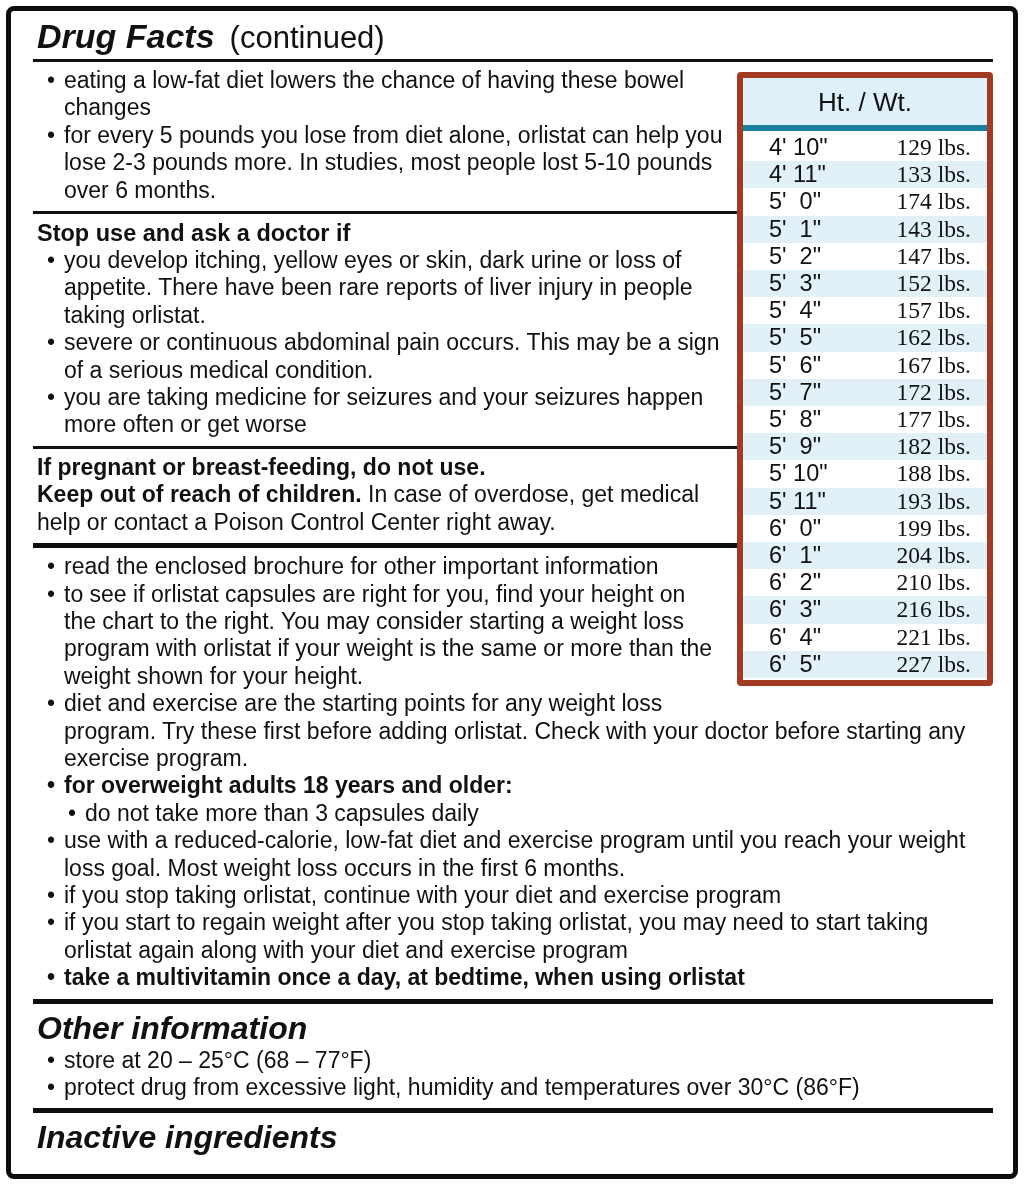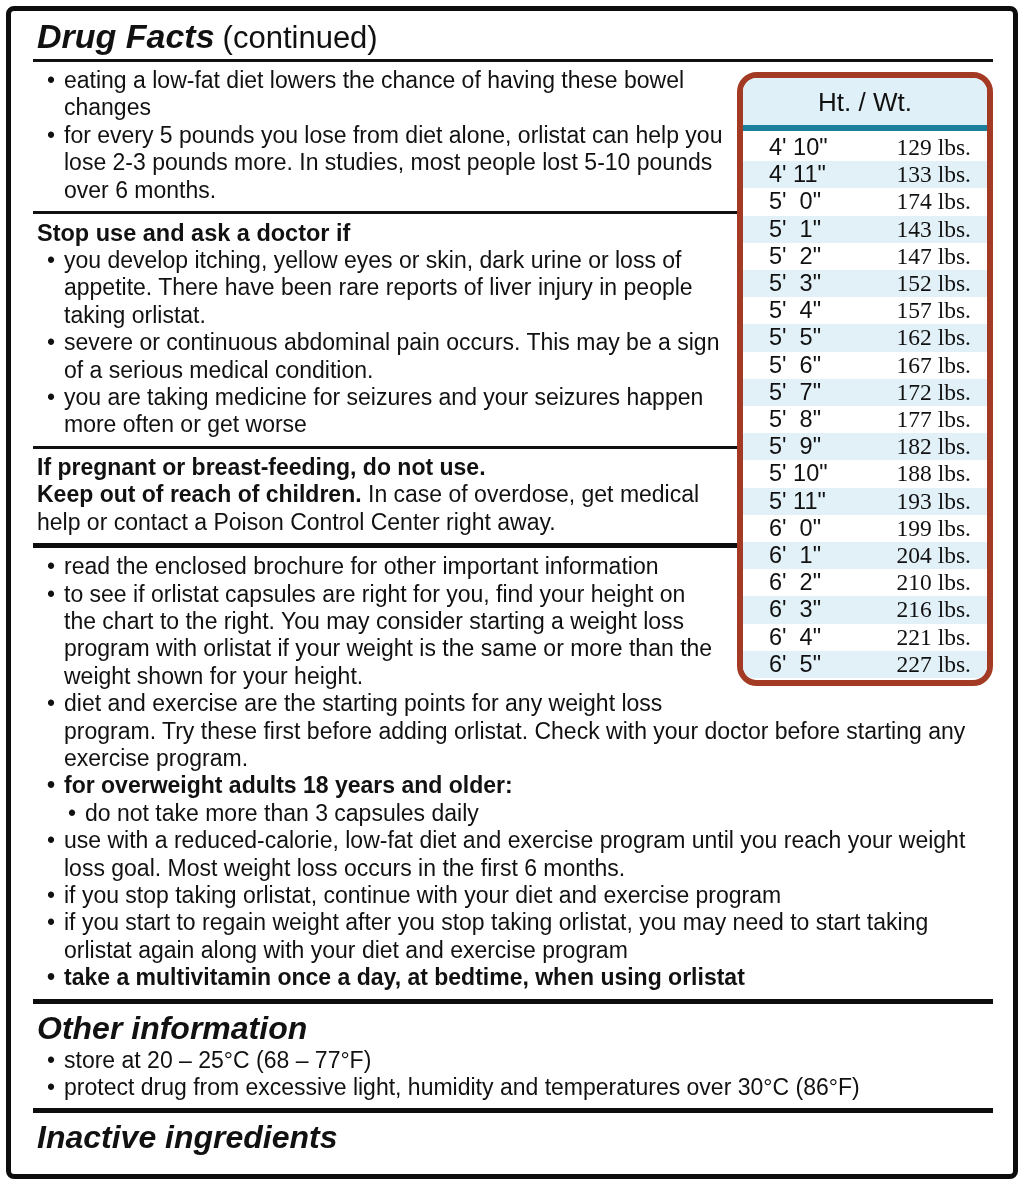--- a/index.html
+++ b/index.html
@@ -34,29 +34,29 @@
   }
   .title-main {
     font-size: 34px;
     font-weight: bold;
     font-style: italic;
     letter-spacing: 0px;
   }
   .title-suffix {
     font-size: 31px;
     font-weight: normal;
-    margin-left: 8px;
+    margin-left: 15px;
   }
   
   .htwt {
     float: right;
     width: 244px;
     margin: 10px 0 10px 14px;
     border: 6px solid var(--table-border, #a33b24);
-    border-radius: 20px;
+    border-radius: 4px;
     overflow: hidden;
     background: #ffffff;
     position: relative;
     z-index: 2;
   }
   .htwt-header {
     background: var(--header-bg, #e0f0f8);
     text-align: center;
     font-size: 26px;
     padding: 9px 0 7px 0;

